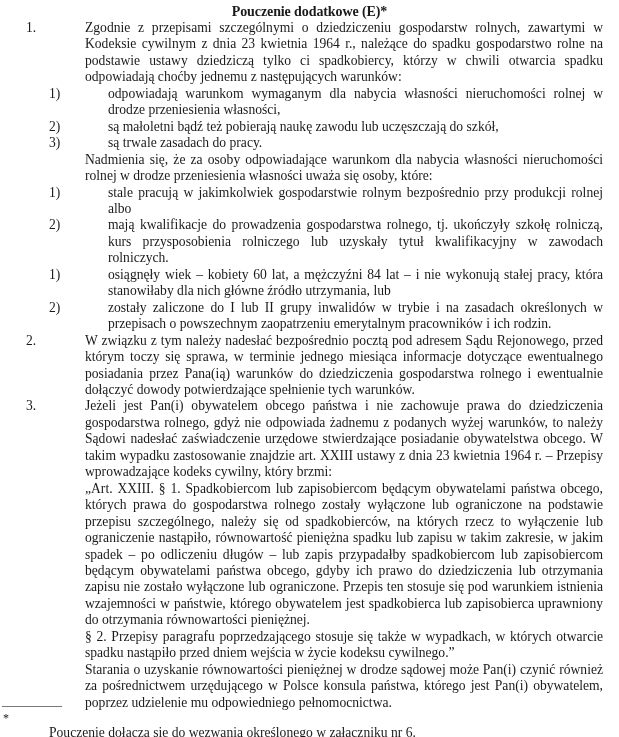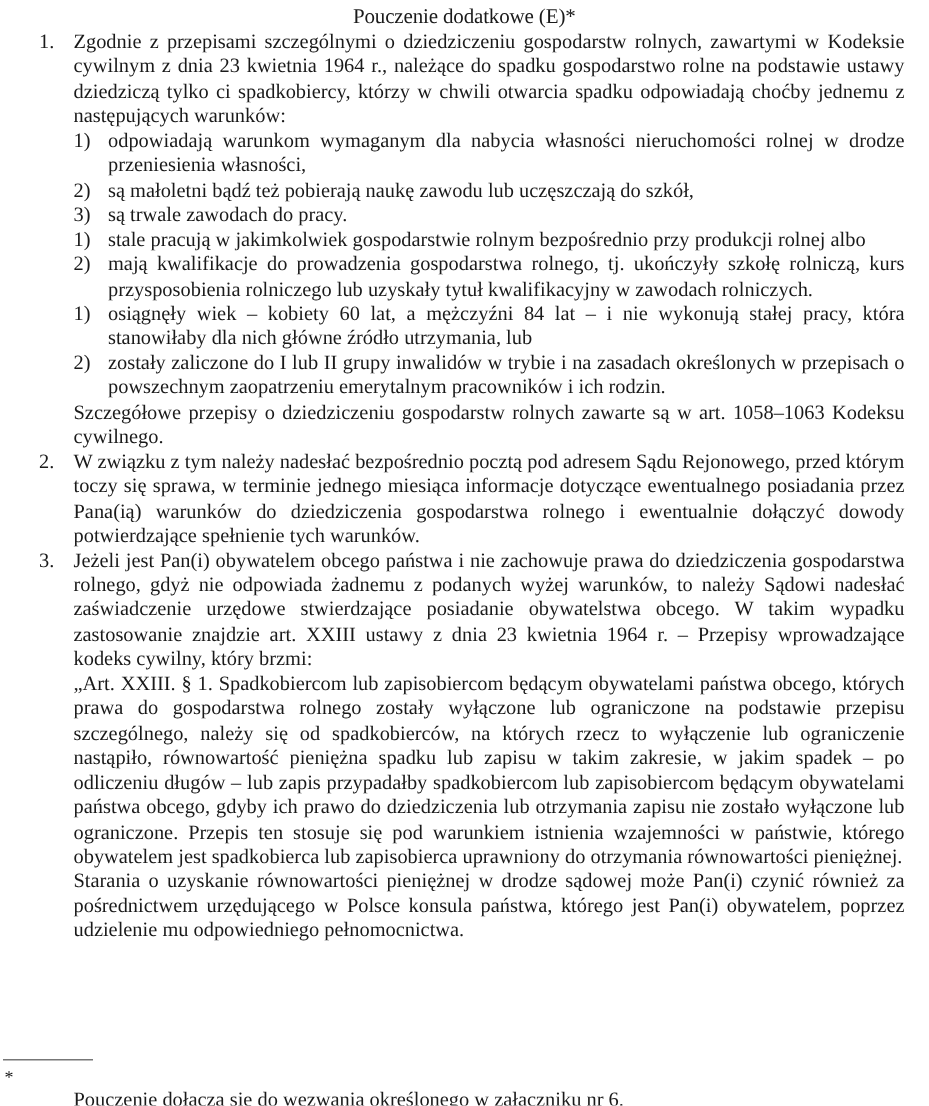--- a/index.html
+++ b/index.html
@@ -6,27 +6,27 @@
     body {
       width: 619px; height: 737px; overflow: hidden; position: relative;
       font-family: "Liberation Serif", "DejaVu Serif", serif;
       color: #1a1a1a;
       font-size: 13.6px;
       line-height: 16.45px;
     }
     .page { position: absolute; left: 0; top: 0; width: 619px; }
     .title {
       position: absolute; top: 4px; left: 0; width: 619px;
-      text-align: center; font-weight: normal; font-size: 14px;
+      text-align: center; font-weight: bold; font-size: 14px;
       letter-spacing: -0.1px;
     }
     .content { position: absolute; top: 20px; left: 26px; width: 577px; }
     .item { position: relative; padding-left: 23px; }
     .item > .num { position: absolute; left: 0; top: 0; }
-    .just { text-align: justify; text-align-last: left; }
+    .just { text-align: justify; text-align-last: left; margin-left: 36px; }
     .sub { position: relative; padding-left: 23px; }
     .sub > .num { position: absolute; left: 0; top: 0; }
     .quote { }
     .footnote-rule {
       position: absolute; left: 2px; top: 706px; width: 60px; height: 0;
       border-top: 1px solid #777;
     }
     .footnote {
       position: absolute; left: 3px; top: 709px; width: 600px;
     }
@@ -48,53 +48,54 @@
       <div class="sub">
         <span class="num">1)</span>
         <div class="just">odpowiadają warunkom wymaganym dla nabycia własności nieruchomości rolnej w drodze przeniesienia własności,</div>
       </div>
       <div class="sub">
         <span class="num">2)</span>
         <div class="just">są małoletni bądź też pobierają naukę zawodu lub uczęszczają do szkół,</div>
       </div>
       <div class="sub">
         <span class="num">3)</span>
-        <div class="just">są trwale zawodach do pracy.</div>
+        <div class="just">są trwale zasadach do pracy.</div>
       </div>
 
+      <div class="just">Nadmienia się, że za osoby odpowiadające warunkom dla nabycia własności nieruchomości rolnej w drodze przeniesienia własności uważa się osoby, które:</div>
       <div class="sub">
         <span class="num">1)</span>
         <div class="just">stale pracują w jakimkolwiek gospodarstwie rolnym bezpośrednio przy produkcji rolnej albo</div>
       </div>
       <div class="sub">
         <span class="num">2)</span>
         <div class="just">mają kwalifikacje do prowadzenia gospodarstwa rolnego, tj. ukończyły szkołę rolniczą, kurs przysposobienia rolniczego lub uzyskały tytuł kwalifikacyjny w zawodach rolniczych.</div>
       </div>
 
       <div class="sub">
         <span class="num">1)</span>
         <div class="just">osiągnęły wiek – kobiety 60 lat, a mężczyźni 84 lat – i nie wykonują stałej pracy, która stanowiłaby dla nich główne źródło utrzymania, lub</div>
       </div>
       <div class="sub">
         <span class="num">2)</span>
         <div class="just">zostały zaliczone do I lub II grupy inwalidów w trybie i na zasadach określonych w przepisach o powszechnym zaopatrzeniu emerytalnym pracowników i ich rodzin.</div>
       </div>
 
-      <div class="just">Szczegółowe przepisy o dziedziczeniu gospodarstw rolnych zawarte są w art. 1058–1063 Kodeksu cywilnego.</div>
     </div>
 
     <div class="item">
       <span class="num">2.</span>
       <div class="just">W związku z tym należy nadesłać bezpośrednio pocztą pod adresem Sądu Rejonowego, przed którym toczy się sprawa, w terminie jednego miesiąca informacje dotyczące ewentualnego posiadania przez Pana(ią) warunków do dziedziczenia gospodarstwa rolnego i ewentualnie dołączyć dowody potwierdzające spełnienie tych warunków.</div>
     </div>
 
     <div class="item">
       <span class="num">3.</span>
       <div class="just">Jeżeli jest Pan(i) obywatelem obcego państwa i nie zachowuje prawa do dziedziczenia gospodarstwa rolnego, gdyż nie odpowiada żadnemu z podanych wyżej warunków, to należy Sądowi nadesłać zaświadczenie urzędowe stwierdzające posiadanie obywatelstwa obcego. W takim wypadku zastosowanie znajdzie art. XXIII ustawy z dnia 23 kwietnia 1964 r. – Przepisy wprowadzające kodeks cywilny, który brzmi:</div>
       <div class="just quote">„Art. XXIII. § 1. Spadkobiercom lub zapisobiercom będącym obywatelami państwa obcego, których prawa do gospodarstwa rolnego zostały wyłączone lub ograniczone na podstawie przepisu szczególnego, należy się od spadkobierców, na których rzecz to wyłączenie lub ograniczenie nastąpiło, równowartość pieniężna spadku lub zapisu w takim zakresie, w jakim spadek – po odliczeniu długów – lub zapis przypadałby spadkobiercom lub zapisobiercom będącym obywatelami państwa obcego, gdyby ich prawo do dziedziczenia lub otrzymania zapisu nie zostało wyłączone lub ograniczone. Przepis ten stosuje się pod warunkiem istnienia wzajemności w państwie, którego obywatelem jest spadkobierca lub zapisobierca uprawniony do otrzymania równowartości pieniężnej.</div>
+      <div class="just quote">§ 2. Przepisy paragrafu poprzedzającego stosuje się także w wypadkach, w których otwarcie spadku nastąpiło przed dniem wejścia w życie kodeksu cywilnego.”</div>
       <div class="just">Starania o uzyskanie równowartości pieniężnej w drodze sądowej może Pan(i) czynić również za pośrednictwem urzędującego w Polsce konsula państwa, którego jest Pan(i) obywatelem, poprzez udzielenie mu odpowiedniego pełnomocnictwa.</div>
     </div>
   </div>
 
   <div class="footnote-rule"></div>
   <div class="footnote">
     <span class="mark">*</span>
     <span class="text">Pouczenie dołącza się do wezwania określonego w załączniku nr 6.</span>
   </div>
 </div>

